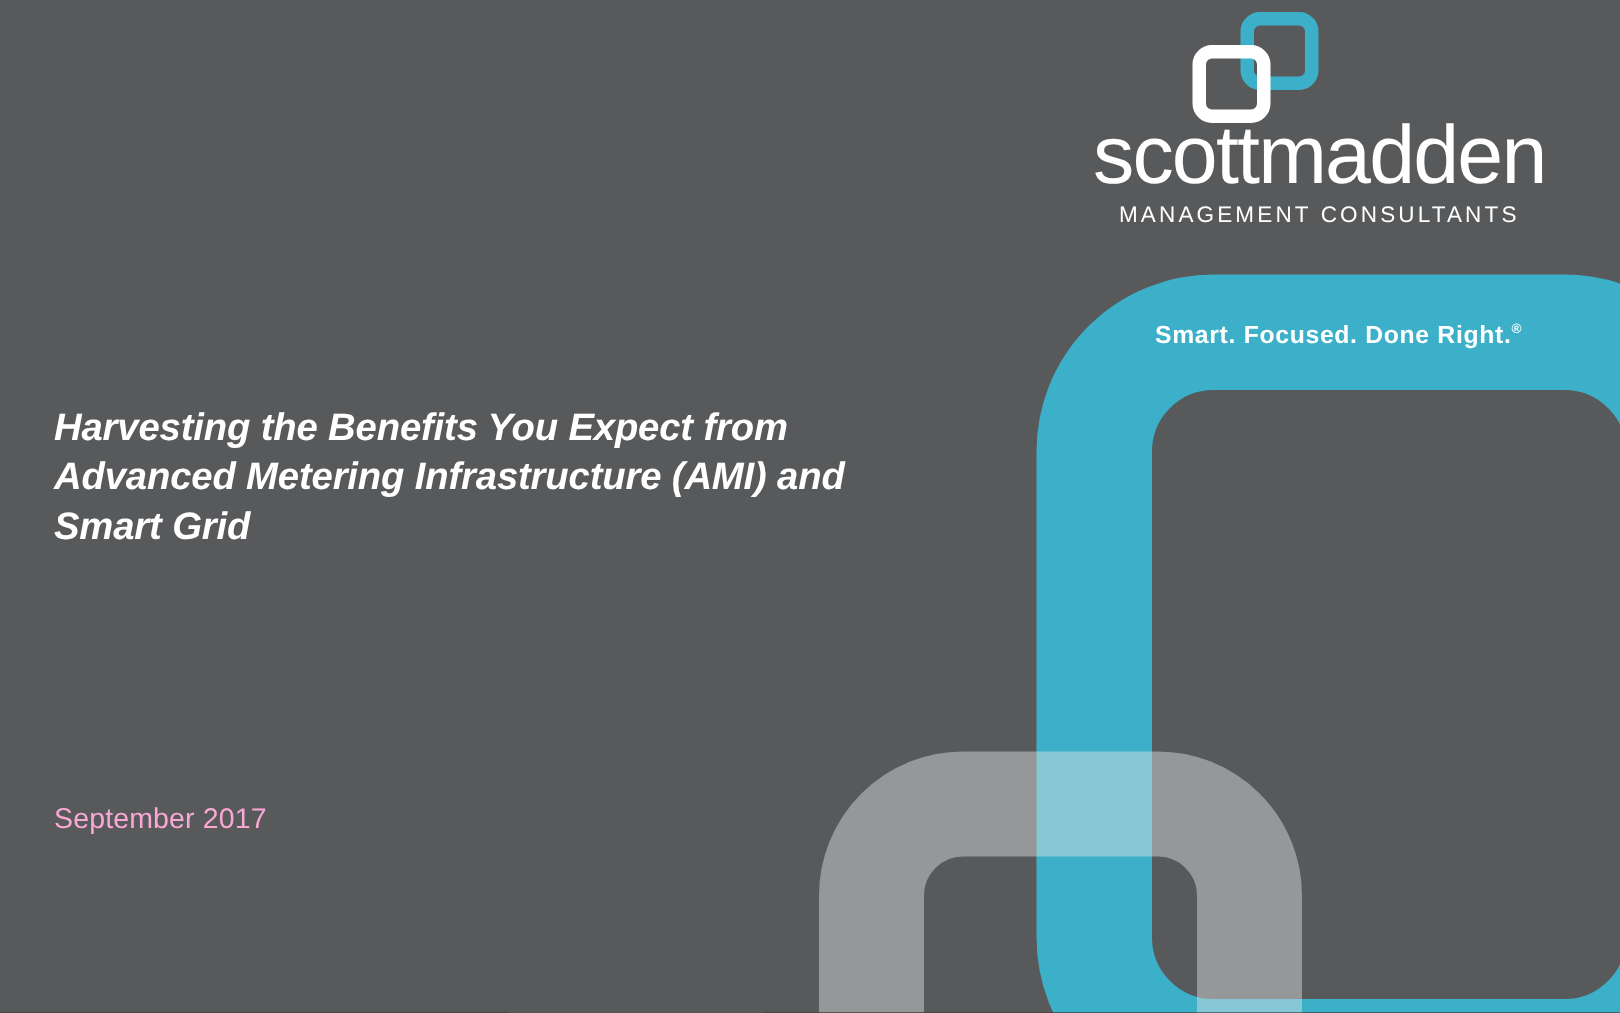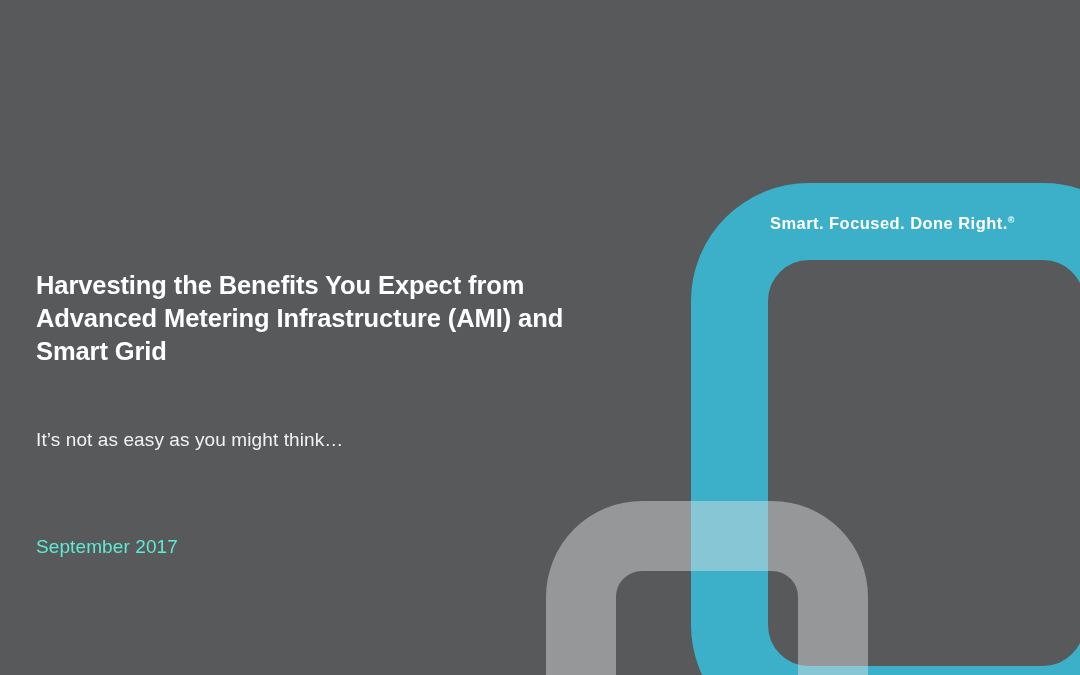--- a/index.html
+++ b/index.html
@@ -133,50 +133,58 @@
   .slide-title {
     position: absolute;
     left: 36px;
     top: 252px;
     width: 600px;
     color: #ffffff;
     font-size: 25.5px;
     font-weight: bold;
     line-height: 1.30;
     letter-spacing: -0.1px;
+    font-style: italic;
   }
   .slide-subtitle {
     position: absolute;
     left: 36px;
     top: 429px;
     color: #f2f2f2;
     font-size: 19px;
     font-weight: normal;
     letter-spacing: 0.1px;
   }
   .slide-date {
     position: absolute;
     left: 36px;
     top: 536px;
-    color: #5eead4;
+    color: #f9a8d4;
     font-size: 19px;
     font-weight: normal;
     letter-spacing: 0.1px;
   }
 </style>
 </head>
 <body>
 
 <div id="slide">
 
   <div id="graphic-layer">
     <div class="teal-frame"></div>
     <div class="gray-frame"></div>
   </div>
 
   <div class="tagline"><span>Smart. Focused. Done Right.</span><span class="reg">®</span></div>
 
+  <div id="logo">
+    <div class="logo-mark">
+      <span class="logo-sq teal"></span>
+      <span class="logo-sq white"></span>
+    </div>
+    <div class="logo-wordmark">scottmadden</div>
+    <div class="logo-sub">MANAGEMENT CONSULTANTS</div>
+  </div>
 
   <h1 class="slide-title">Harvesting the Benefits You Expect from Advanced Metering Infrastructure (AMI) and Smart Grid</h1>
-  <div class="slide-subtitle">It’s not as easy as you might think…</div>
   <div class="slide-date">September 2017</div>
 
 </div>
 
 </body></html>

